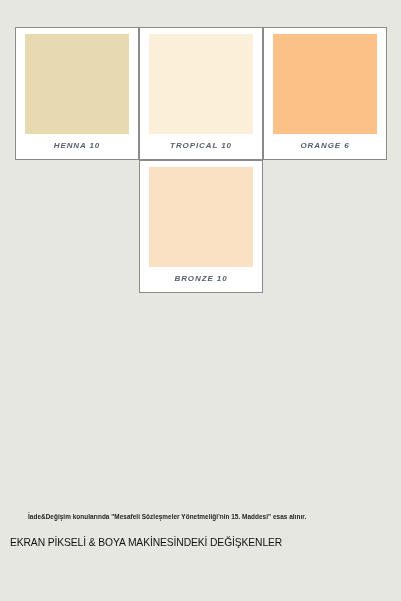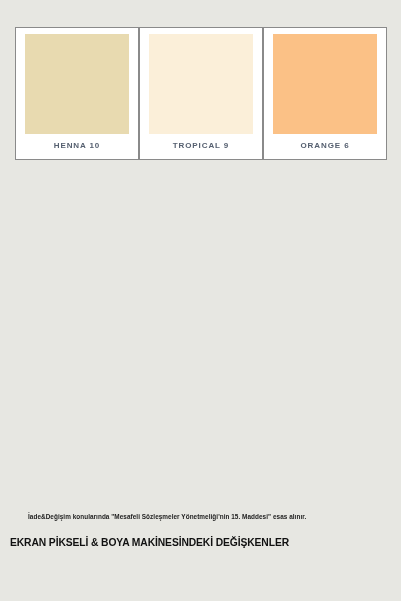--- a/index.html
+++ b/index.html
@@ -22,20 +22,21 @@
     top: 27px;
     width: 372px;
   }
   .grid-row {
     display: flex;
     width: 372px;
   }
   .grid-cell {
     width: 124px;
     box-sizing: border-box;
+    font-style: italic;
   }
   .swatch-card {
     box-sizing: border-box;
     width: 124px;
     height: 133px;
     background: #ffffff;
     border: 1px solid #8a8a8a;
     display: flex;
     flex-direction: column;
     align-items: center;
@@ -73,21 +74,21 @@
     font-size: 6.4px;
     font-weight: 700;
     color: #1c1c1c;
     letter-spacing: 0.05px;
     line-height: 9px;
     white-space: nowrap;
   }
   #tone-warning {
     margin: 16px 0 0 10px;
     font-size: 10.3px;
-    font-weight: 700;
+    font-weight: 400;
     color: #111111;
     line-height: 12.5px;
     letter-spacing: -0.1px;
   }
   #tone-warning .warn-line {
     display: block;
     white-space: nowrap;
   }
 </style>
 </head>
@@ -100,39 +101,45 @@
     <div class="grid-cell">
       <div class="swatch-card">
         <div class="swatch-color" style="background-color: rgb(232, 218, 176);"></div>
         <div class="swatch-label">HENNA 10</div>
       </div>
     </div>
 
     <div class="grid-cell">
       <div class="swatch-card">
         <div class="swatch-color" style="background-color: rgb(251, 239, 217);"></div>
-        <div class="swatch-label">TROPICAL 9</div>
+        <div class="swatch-label">TROPICAL 10</div>
       </div>
     </div>
 
     <div class="grid-cell">
       <div class="swatch-card">
         <div class="swatch-color" style="background-color: rgb(251, 193, 134);"></div>
         <div class="swatch-label">ORANGE 6</div>
       </div>
     </div>
 
   </div>
 
   <div class="grid-row">
 
     <div class="grid-cell">
       <div class="swatch-card empty"></div>
     </div>
 
+    <div class="grid-cell">
+      <div class="swatch-card">
+        <div class="swatch-color" style="background-color: rgb(251, 225, 195);"></div>
+        <div class="swatch-label">BRONZE 10</div>
+      </div>
+    </div>
 
     <div class="grid-cell">
       <div class="swatch-card empty"></div>
     </div>
 
   </div>
 
 </div>
 
 <div id="bottom-text">

